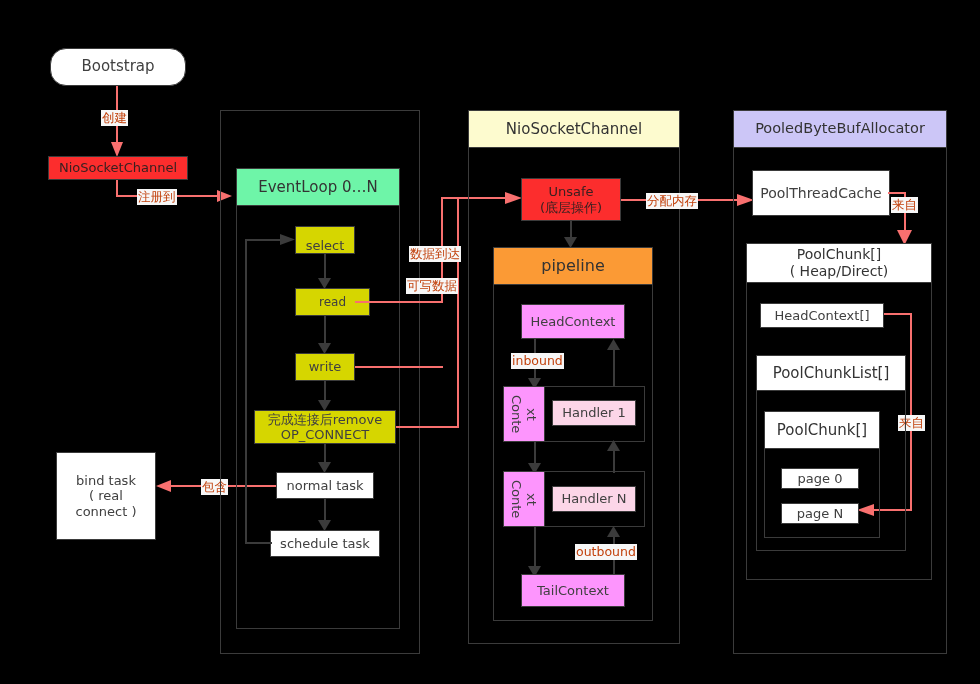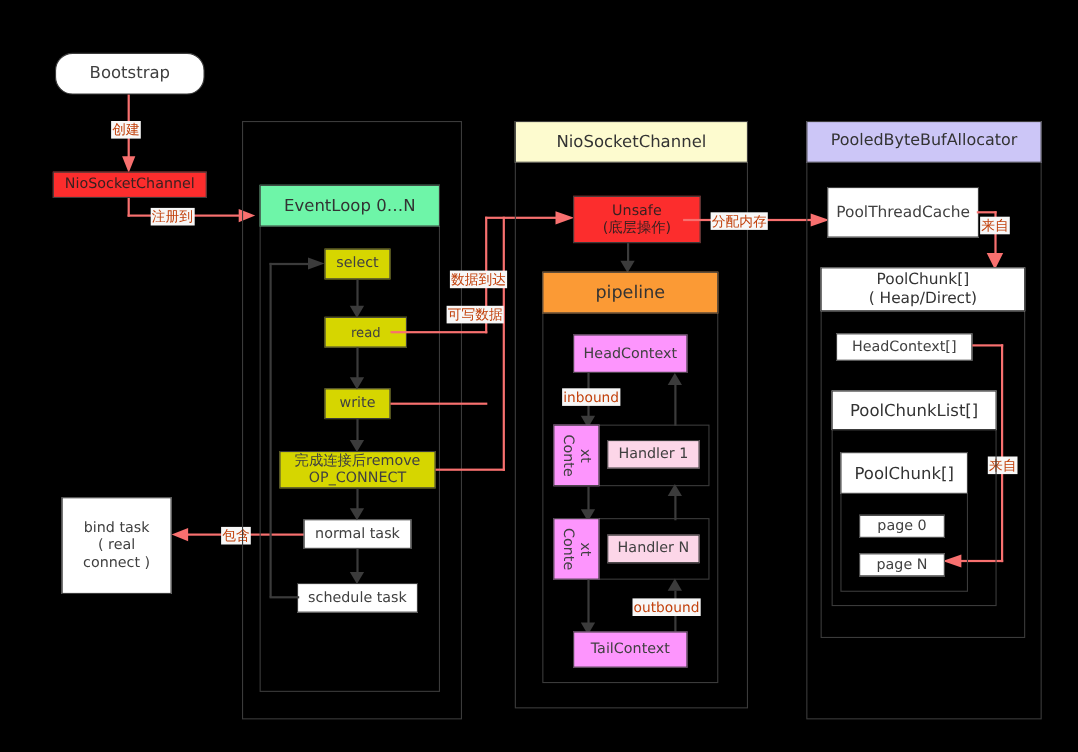--- a/index.html
+++ b/index.html
@@ -67,21 +67,21 @@
   </svg>
   <div class="lbl" style="left:201px;top:479px;">包含</div>
 
   <div class="grp" style="left:220px;top:110px;width:200px;height:544px;"></div>
 
   <div class="grp" style="left:236px;top:168px;width:164px;height:461px;"></div>
   <div class="hdr green" style="left:236px;top:168px;width:164px;height:38px;font-size:15px;">
     <span>EventLoop 0…N</span>
   </div>
 
-  <div class="box yellow" style="left:295px;top:226px;width:60px;height:28px;font-size:13px;">
+  <div class="box yellow" style="left:295px;top:226px;width:60px;height:28px;font-size:13px;align-items:flex-end;">
     <span>select</span>
   </div>
   <div class="box yellow" style="left:295px;top:288px;width:75px;height:28px;font-size:12px;">
     <span>read</span>
   </div>
   <div class="box yellow" style="left:295px;top:353px;width:60px;height:28px;font-size:13px;">
     <span>write</span>
   </div>
   <div class="box yellow" style="left:254px;top:410px;width:142px;height:34px;font-size:13px;flex-direction:column;">
     <span>完成连接后remove</span>
@@ -140,21 +140,21 @@
     </svg>
 
   <div class="lbl" style="left:409px;top:246px;">数据到达</div>
   <div class="lbl" style="left:406px;top:278px;">可写数据</div>
 
   <div class="grp" style="left:468px;top:110px;width:212px;height:534px;"></div>
   <div class="hdr cream" style="left:468px;top:110px;width:212px;height:38px;font-size:15px;">
     <span>NioSocketChannel</span>
   </div>
 
-  <div class="box red" style="left:521px;top:178px;width:116px;height:43px;font-size:13px;flex-direction:column;">
+  <div class="box red" style="left:521px;top:178px;width:100px;height:43px;font-size:13px;flex-direction:column;">
     <span>Unsafe</span>
     <span>(底层操作)</span>
   </div>
 
   <div class="ln" style="left:570px;top:221px;width:1.6px;height:20px;"></div>
   <svg class="ar" style="left:564px;top:237px;width:14px;height:12px;">
     <polygon points="0,0 13,0 6.5,11" fill="#3b3b3b"></polygon>
     </svg>
 
   <div class="grp" style="left:493px;top:247px;width:160px;height:374px;"></div>

